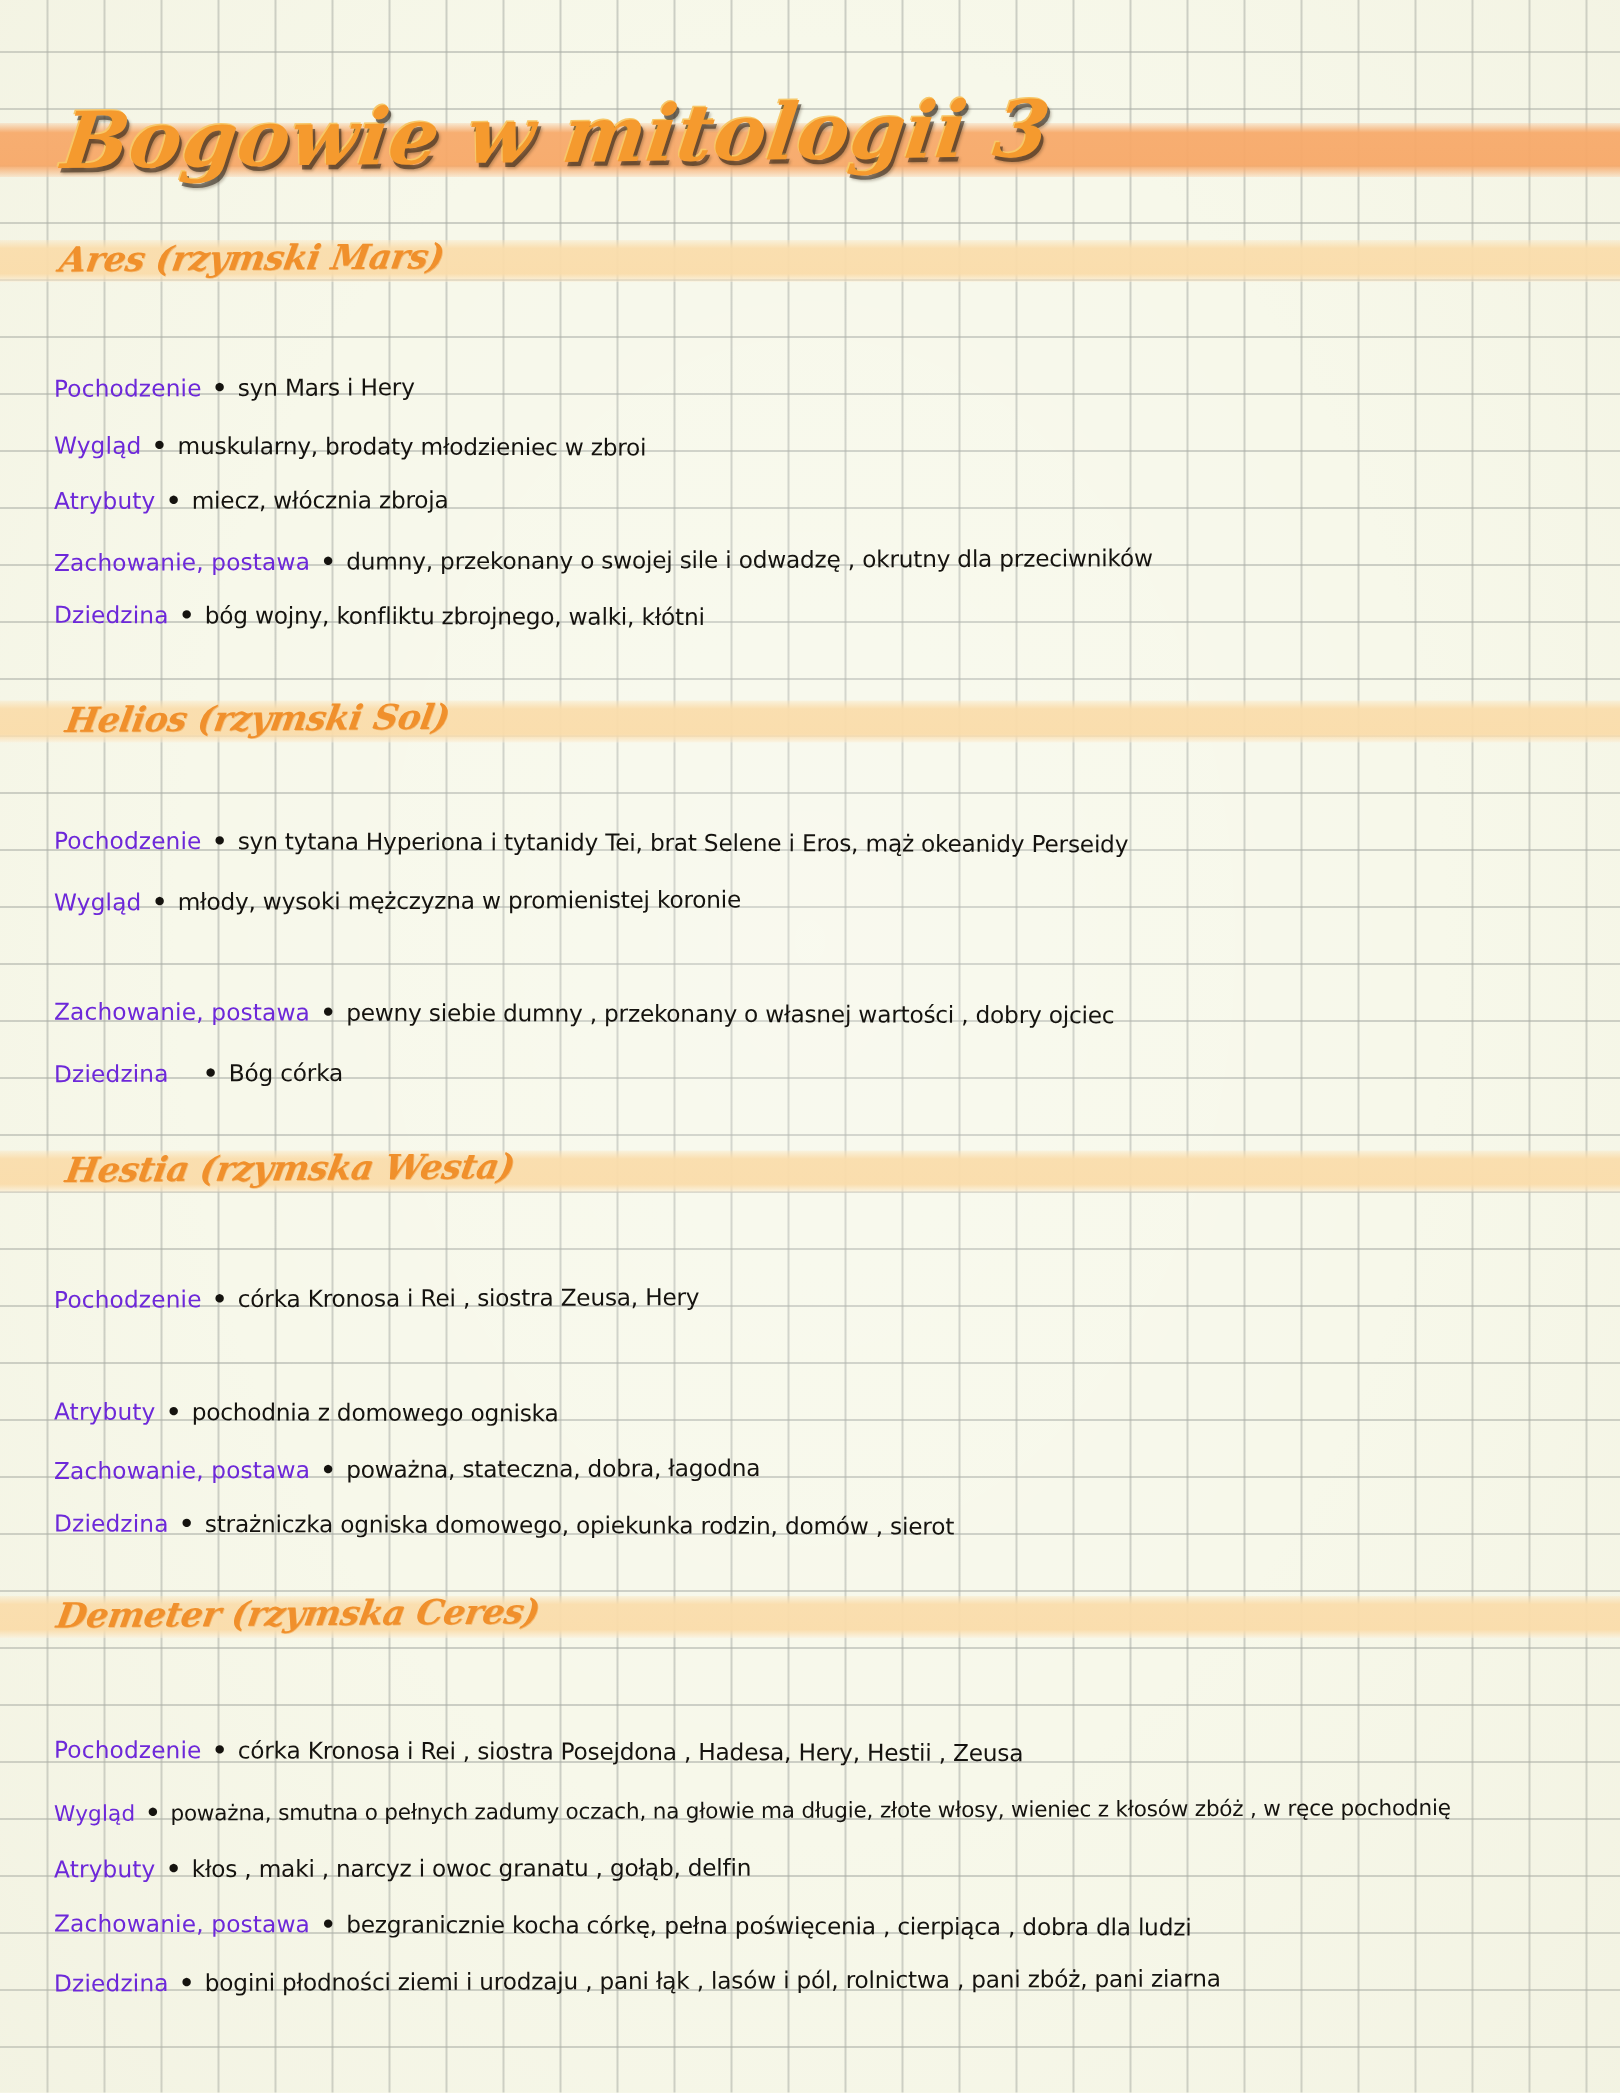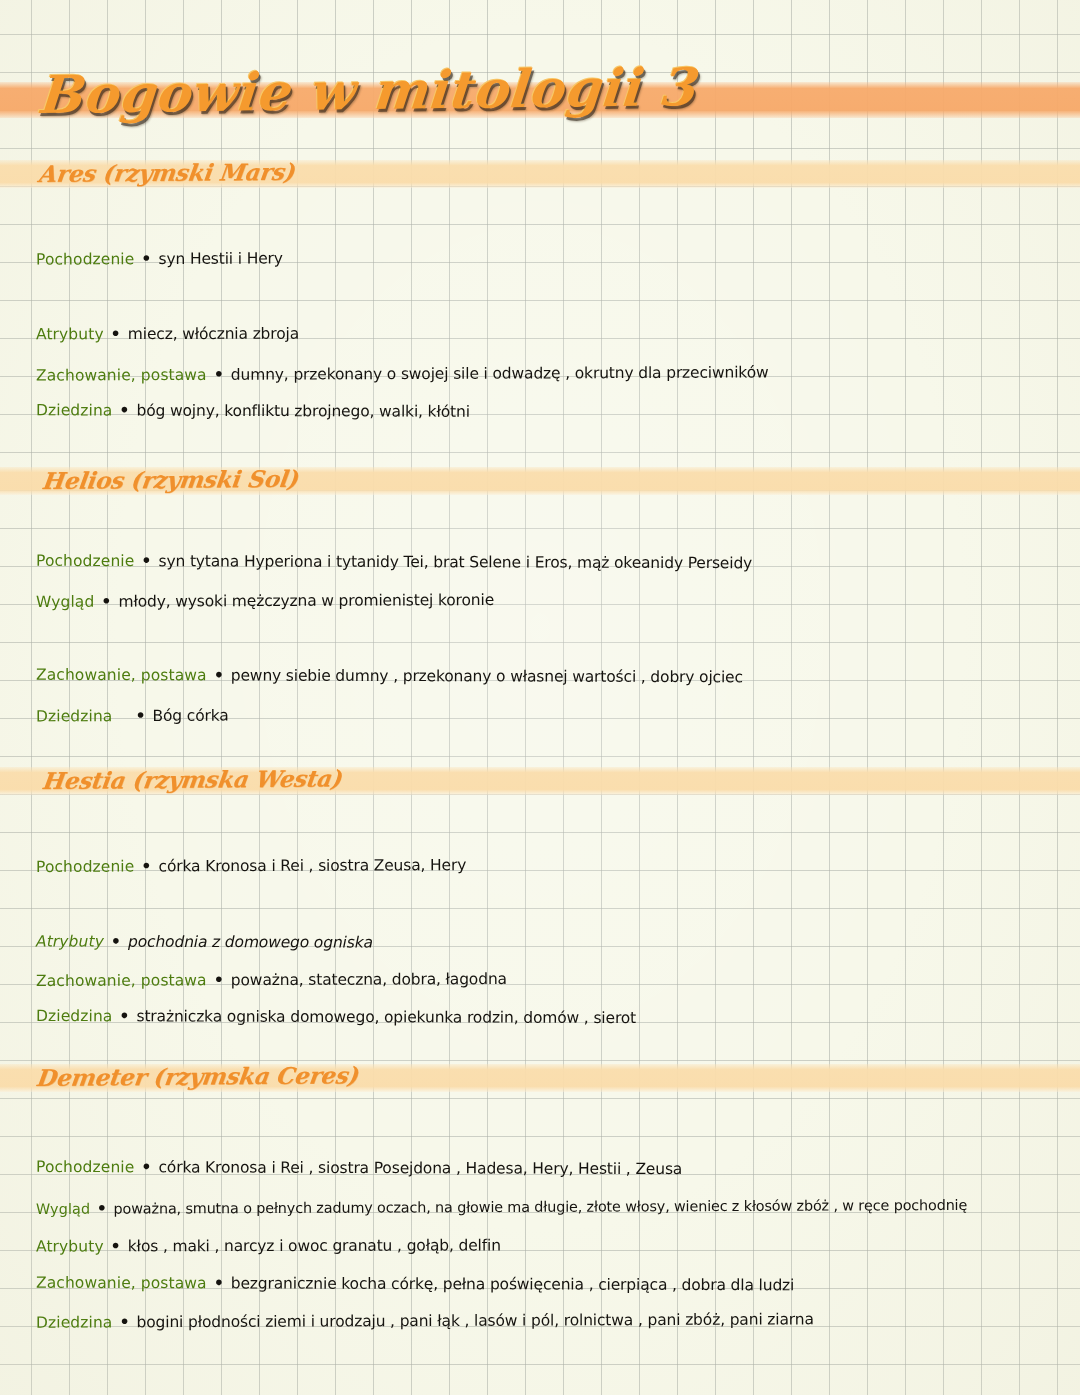--- a/index.html
+++ b/index.html
@@ -97,21 +97,21 @@
 
   
   .row {
     position: absolute;
     white-space: nowrap;
     font-family: "DejaVu Sans", sans-serif;
     font-size: 15.5px;
     line-height: 1;
   }
   .lbl {
-    color: #4d7c0f;
+    color: #6d28d9;
     font-size: 15.5px;
     letter-spacing: 0.1px;
   }
   .bullet {
     color: #15130f;
     font-size: 16px;
     font-weight: 700;
     padding: 0 2px;
   }
   .val {
@@ -135,21 +135,26 @@
 
   <div class="hl-bar hl-title" style="top:82px; height:36px;"></div>
   <div class="doc-title" style="left:42px; top:64px;">Bogowie w mitologii 3</div>
 
   <div class="hl-bar hl-section" style="top:160px; height:28px;"></div>
   <div class="section-head" style="left:40px; top:160px;">Ares (rzymski Mars)</div>
 
   <div class="row j1" style="left:36px; top:251px;">
     <span class="lbl">Pochodzenie</span>
     <span class="bullet">•</span>
-    <span class="val">syn Hestii i Hery</span>
+    <span class="val">syn Mars i Hery</span>
+  </div>
+  <div class="row j2" style="left:36px; top:290px;">
+    <span class="lbl">Wygląd</span>
+    <span class="bullet">•</span>
+    <span class="val">muskularny, brodaty młodzieniec w zbroi</span>
   </div>
   <div class="row j3" style="left:36px; top:326px;">
     <span class="lbl">Atrybuty</span>
     <span class="bullet">•</span>
     <span class="val">miecz, włócznia zbroja</span>
   </div>
   <div class="row j1" style="left:36px; top:366px;">
     <span class="lbl">Zachowanie, postawa</span>
     <span class="bullet">•</span>
     <span class="val">dumny, przekonany o swojej sile i odwadzę , okrutny dla przeciwników</span>
@@ -185,21 +190,21 @@
   </div>
 
   <div class="hl-bar hl-section" style="top:767px; height:28px;"></div>
   <div class="section-head" style="left:44px; top:767px;">Hestia (rzymska Westa)</div>
 
   <div class="row j1" style="left:36px; top:858px;">
     <span class="lbl">Pochodzenie</span>
     <span class="bullet">•</span>
     <span class="val">córka Kronosa i Rei , siostra Zeusa, Hery</span>
   </div>
-  <div class="row j2" style="left:36px; top:934px;font-style:italic;">
+  <div class="row j2" style="left:36px; top:934px;">
     <span class="lbl">Atrybuty</span>
     <span class="bullet">•</span>
     <span class="val">pochodnia z domowego ogniska</span>
   </div>
   <div class="row j1" style="left:36px; top:972px;">
     <span class="lbl">Zachowanie, postawa</span>
     <span class="bullet">•</span>
     <span class="val">poważna, stateczna, dobra, łagodna</span>
   </div>
   <div class="row j2" style="left:36px; top:1009px;">

